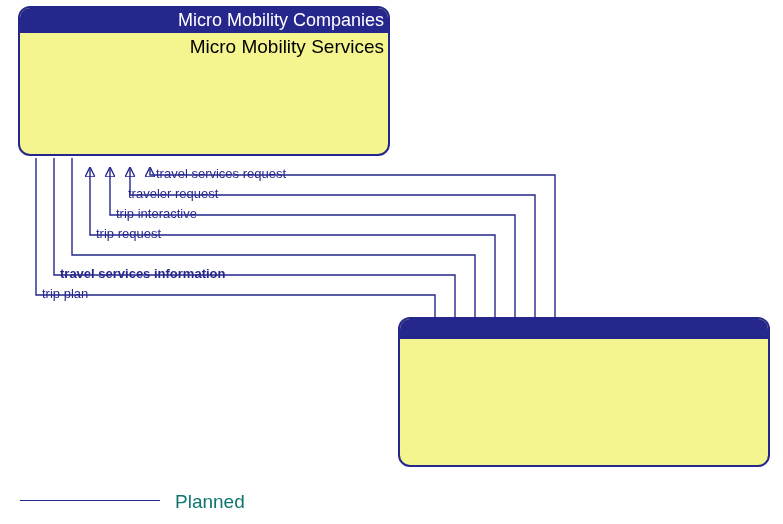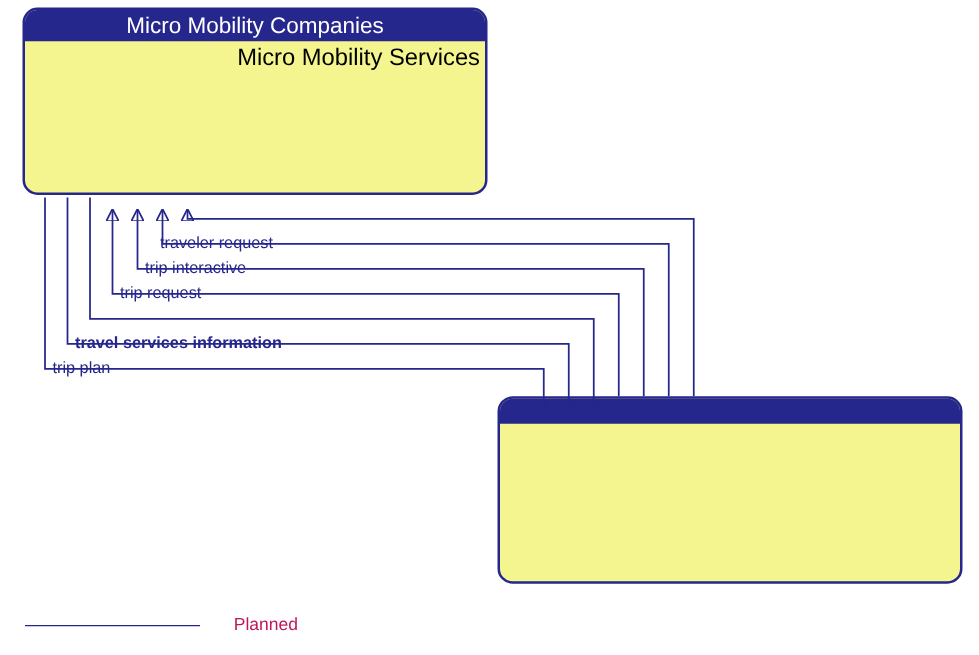--- a/index.html
+++ b/index.html
@@ -19,21 +19,21 @@
   }
   .node {
     position: absolute;
     border: 2px solid #26278c;
     background: #f4f58f;
     border-radius: 12px;
   }
   .node-header {
     background: #26278c;
     color: #ffffff;
-    text-align: center;
+    text-align: right;
     font-size: 18px;
     padding: 2px 4px;
     border-top-left-radius: 10px;
     border-top-right-radius: 10px;
   }
   .node-title {
     color: #000000;
     text-align: right;
     font-size: 19px;
     padding: 3px 4px 0 4px;
@@ -44,23 +44,22 @@
     color: #26278c;
     white-space: nowrap;
   }
   .legend-line {
     position: absolute;
     height: 0;
     border-top: 1.5px solid #26278c;
   }
   .legend-text {
     position: absolute;
-    font-size: 14px;
-    color: #be185d;
-    margin-left: 12px;
+    font-size: 19px;
+    color: #0f766e;
   }
   svg.flows {
     position: absolute;
     left: 0;
     top: 0;
     width: 783px;
     height: 524px;
     pointer-events: none;
   }
   svg.flows path {
@@ -98,20 +97,21 @@
 
     <path d="M 90 168 L 90 235 L 495 235 L 495 317" marker-start="url(#arrow)"></path>
 
     <path d="M 72 158 L 72 255 L 475 255 L 475 328" marker-end="url(#arrow)"></path>
 
     <path d="M 54 158 L 54 275 L 455 275 L 455 328" marker-end="url(#arrow)"></path>
 
     <path d="M 36 158 L 36 295 L 435 295 L 435 328" marker-end="url(#arrow)"></path>
   </svg>
 
+  <div class="flowlabel" style="left:156px; top:166px;">travel services request</div>
   <div class="flowlabel" style="left:128px; top:186px;">traveler request</div>
   <div class="flowlabel" style="left:116px; top:206px;">trip interactive</div>
   <div class="flowlabel" style="left:96px; top:226px;">trip request</div>
   <div class="flowlabel" style="left:60px; top:266px;font-weight:bold;">travel services information</div>
   <div class="flowlabel" style="left:42px; top:286px;">trip plan</div>
 
   <div class="legend-line" style="left:20px; top:500px; width:140px;"></div>
   <div class="legend-text" style="left:175px; top:491px;">Planned</div>
 
 </div>

